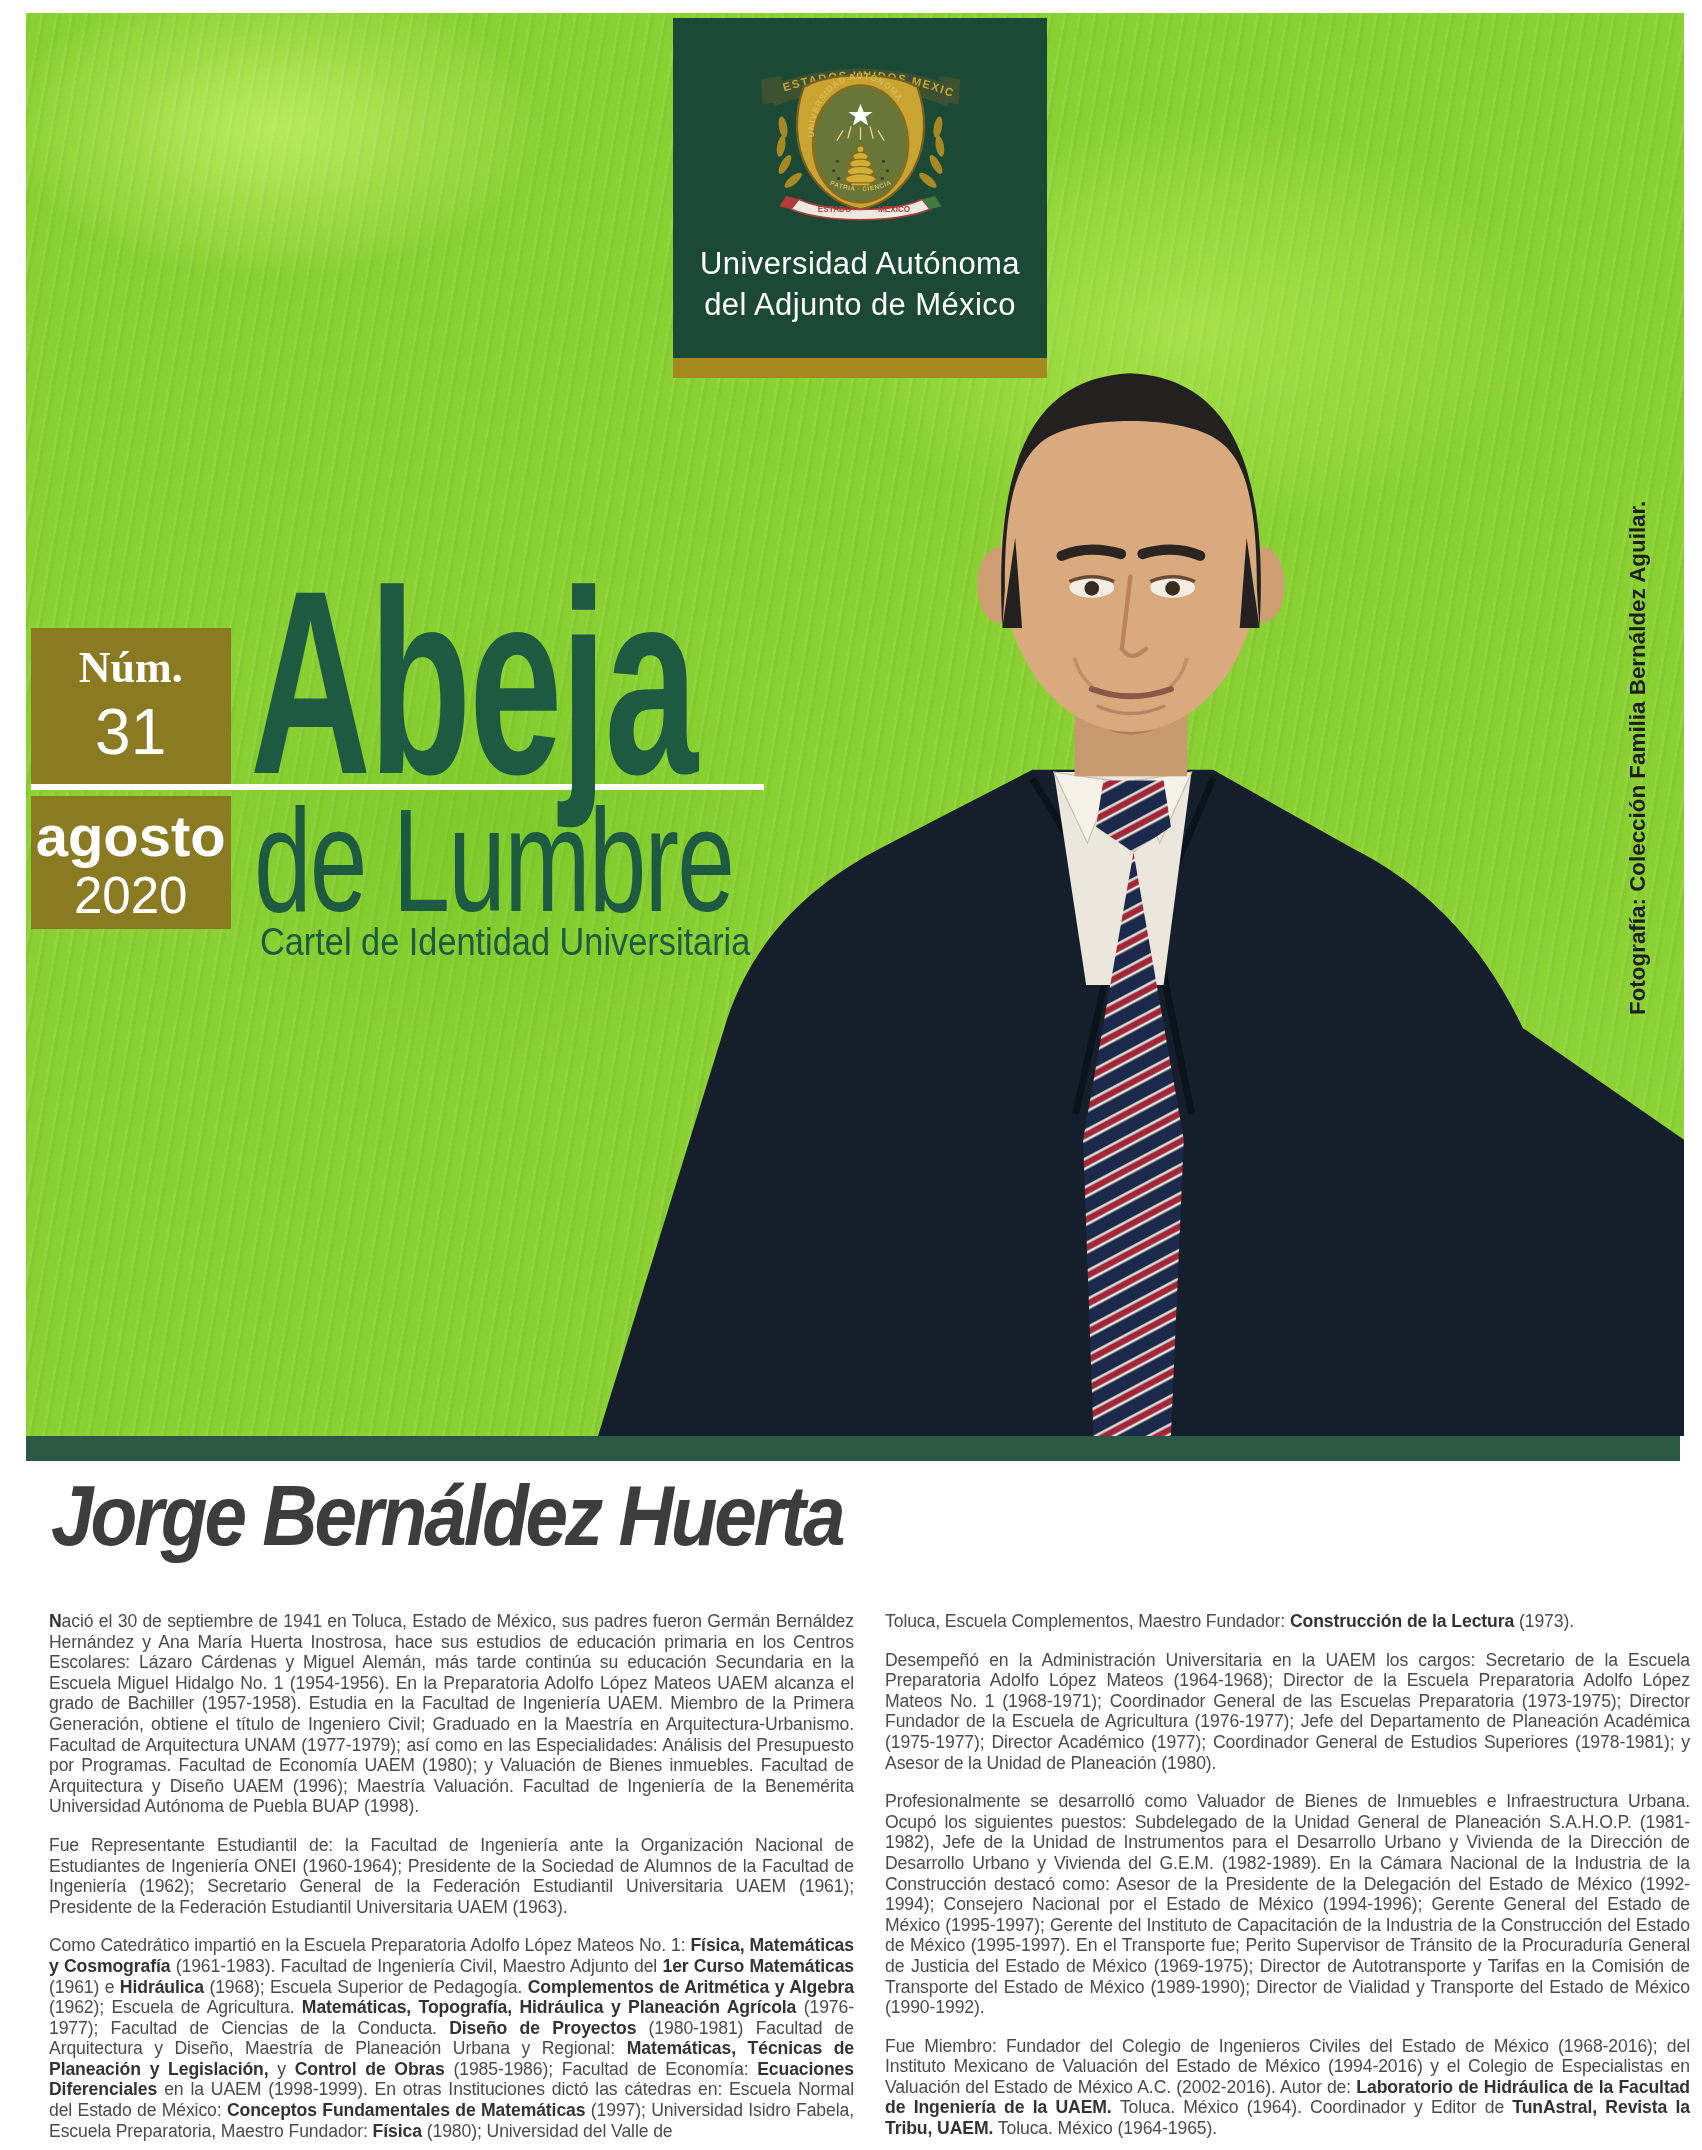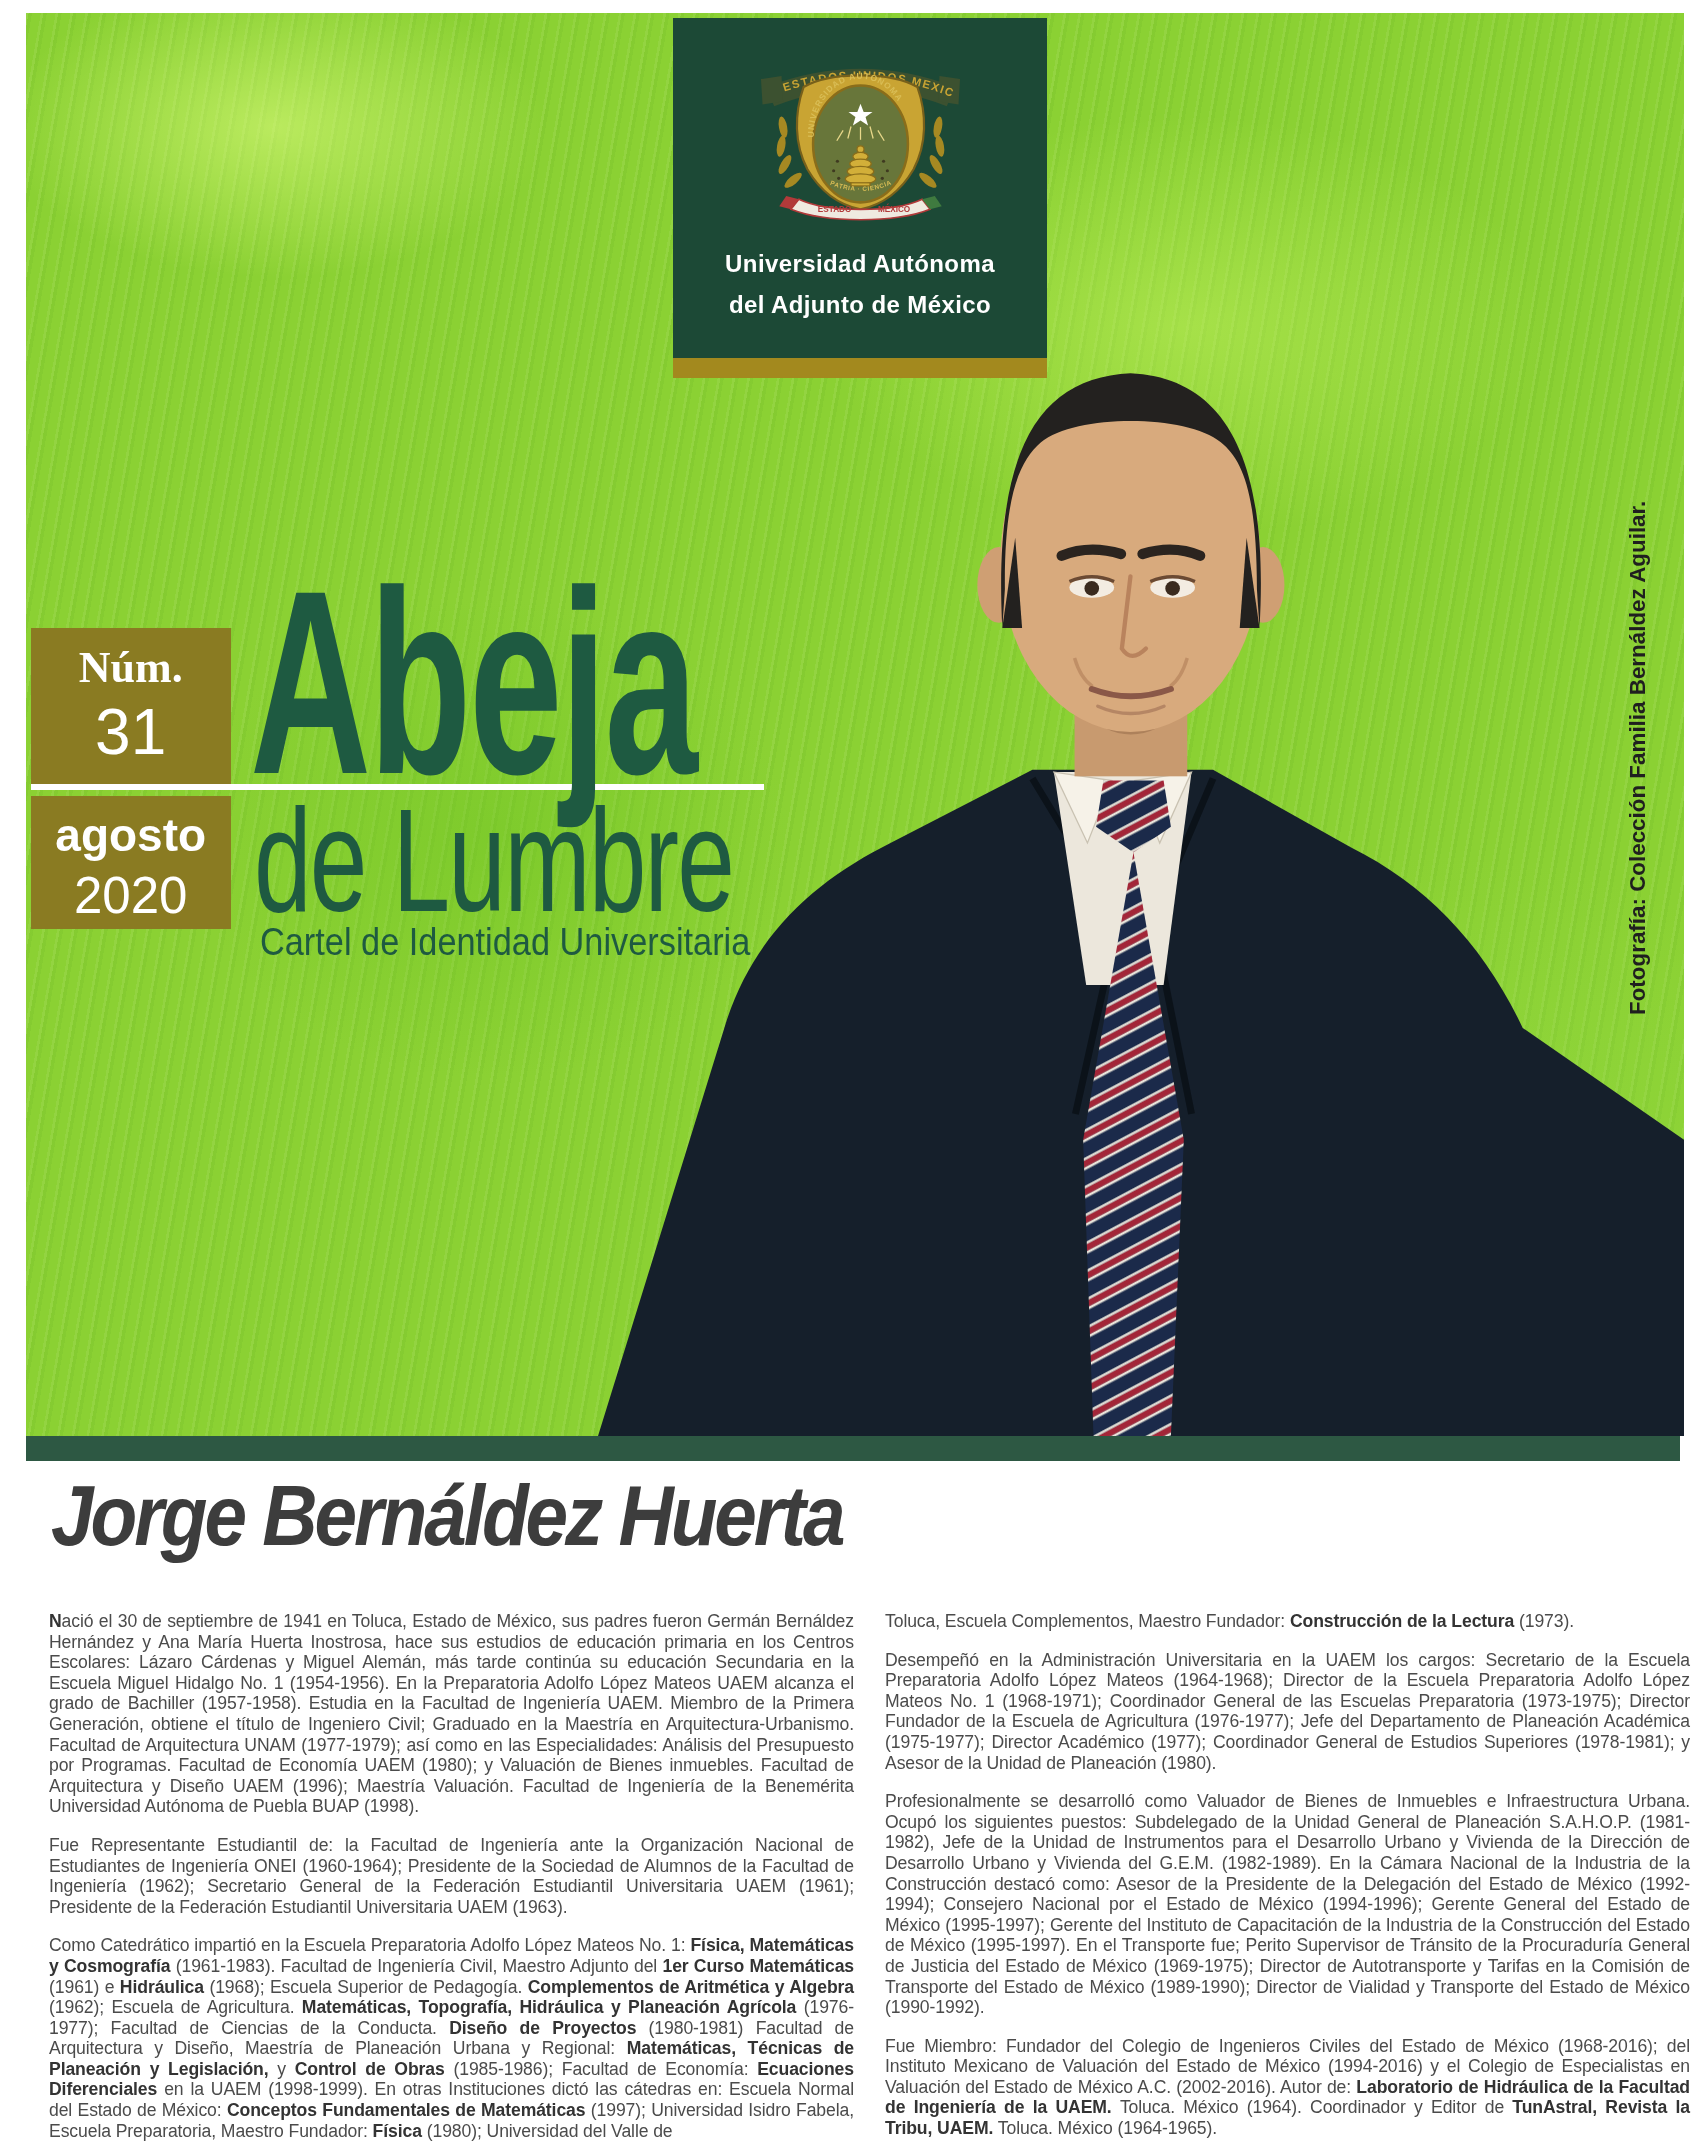--- a/index.html
+++ b/index.html
@@ -16,30 +16,30 @@
       radial-gradient(430px 344px at 28% 58%, rgba(110,195,35,.45), rgba(110,195,35,0) 70%),
       radial-gradient(602px 387px at 85% 78%, rgba(150,220,70,.40), rgba(150,220,70,0) 70%),
       repeating-linear-gradient(100deg, rgba(255,255,255,.07) 0 2.6px, rgba(60,140,20,.08) 2.6px 6px, rgba(0,0,0,0) 6px 14.6px);}
 
   #portrait{position:absolute;left:0;top:0;width:1658px;height:1423px;}
 
   
   #logo-box{position:absolute;left:647px;top:5.2px;width:374px;height:360px;background:#1c4936;
             display:flex;flex-direction:column;align-items:center;}
   #crest{margin-top:17px;width:275px;height:202px;}
-  #logo-text{margin-top:6px;text-align:center;color:#ffffff;font-size:24px;line-height:41px;font-weight:700;letter-spacing:0.4px;}
+  #logo-text{margin-top:6px;text-align:center;color:#ffffff;font-size:31px;line-height:41px;font-weight:400;letter-spacing:0.4px;}
   #gold-strip{position:absolute;left:0;bottom:0;width:100%;height:20px;background:#a3891e;}
 
   
   .issue-box{position:absolute;left:4.7px;width:200px;background:#8a7b22;color:#ffffff;text-align:center;}
   #issue-box-1{top:615px;height:156px;padding-top:16.3px;}
   #issue-box-2{top:783px;height:133px;padding-top:13.8px;}
   .issue-label{font-size:44px;font-weight:700;line-height:47px;font-family:Liberation Serif, serif;}
   .issue-number{font-size:64px;font-weight:300;line-height:82px;}
-  .issue-month{font-size:46px;font-weight:700;line-height:51px;}
+  .issue-month{font-size:58px;font-weight:700;line-height:51px;}
   .issue-year{font-size:51px;font-weight:300;line-height:69px;}
   #mast-line{position:absolute;left:4.7px;top:771px;width:733px;height:6px;background:#ffffff;}
   #mast-title{position:absolute;left:224px;top:539px;font-size:262px;font-weight:700;color:#1e5a41;
               line-height:1;letter-spacing:-3.4px;transform:scaleX(.64);transform-origin:left top;white-space:nowrap;z-index:3;}
   #mast-subtitle{position:absolute;left:228px;top:775px;font-size:146px;font-weight:400;color:#1e5a41;
               line-height:1;letter-spacing:-2.6px;transform:scaleX(.71);transform-origin:left top;white-space:nowrap;}
   #mast-tagline{position:absolute;left:234px;top:909px;font-size:39px;font-weight:400;color:#1e5a41;
               line-height:1;letter-spacing:0px;transform:scaleX(.88);transform-origin:left top;white-space:nowrap;}
   #photo-credit{position:absolute;left:1599px;top:1002px;transform:rotate(-90deg);transform-origin:0 0;
               white-space:nowrap;font-size:22.4px;font-weight:700;color:#1f1f1f;z-index:4;}

